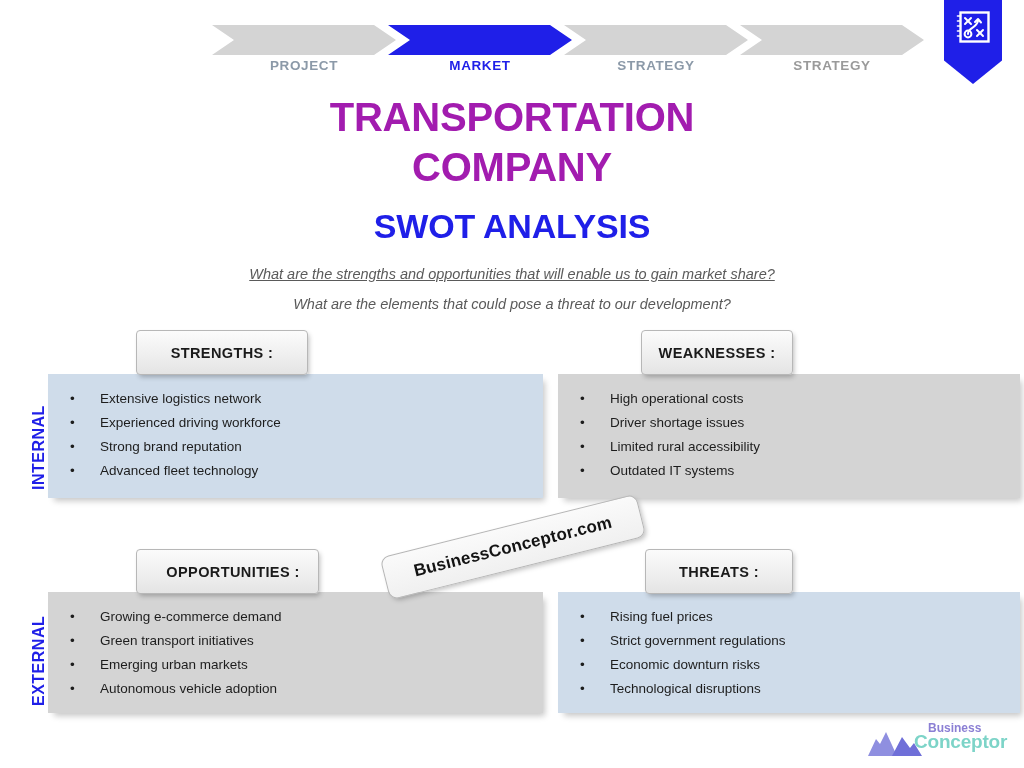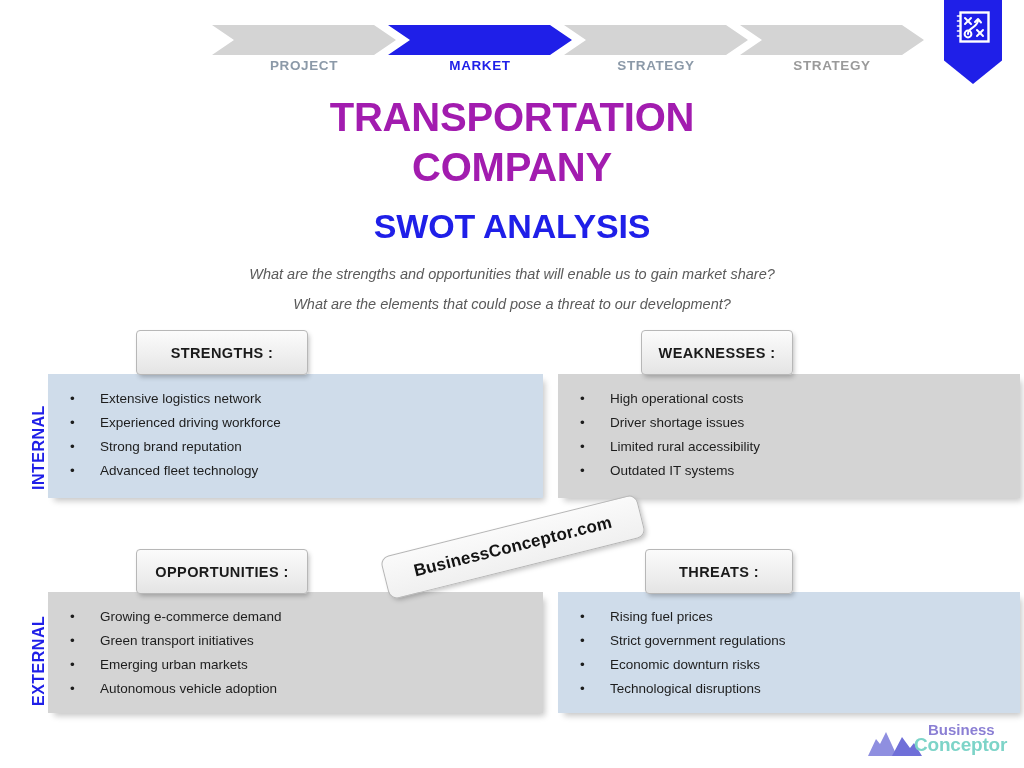--- a/index.html
+++ b/index.html
@@ -90,21 +90,21 @@
     line-height: 44px;
     margin-top: 12px;
     letter-spacing: -0.2px;
   }
   .question {
     font-size: 14.5px;
     font-style: italic;
     color: #5a5a5a;
     line-height: 30px;
   }
-  #question-1 { margin-top: 11px; }
+  #question-1 { margin-top: 11px; text-decoration: underline; }
 
   
   .axis-label {
     position: absolute;
     font-size: 16px;
     font-weight: bold;
     color: #1f1fe8;
     letter-spacing: 0.5px;
     transform-origin: left top;
     transform: rotate(-90deg);
@@ -160,21 +160,21 @@
     z-index: 5;
   }
   .quad-pill span {
     font-size: 14.5px;
     font-weight: bold;
     color: #1a1a1a;
     letter-spacing: 0.4px;
   }
   #quad-s-pill { left: 136px; top: 330px; width: 170px; }
   #quad-w-pill { left: 641px; top: 330px; width: 150px; }
-  #quad-o-pill { left: 136px; top: 549px; width: 170px; }
+  #quad-o-pill { left: 136px; top: 549px; width: 170px; padding-left: 11px; }
   #quad-t-pill { left: 645px; top: 549px; width: 146px; }
 
   
   #watermark {
     position: absolute;
     left: 381px; top: 525px;
     width: 262px; height: 42px;
     border: 1px solid #b5b5b5;
     border-radius: 9px;
     background: linear-gradient(180deg, #fafafa 0%, #f0f0f0 100%);
@@ -198,21 +198,21 @@
     right: 8px; bottom: 4px;
     width: 150px; height: 42px;
   }
   #footer-logo svg { position: absolute; left: 0; top: 6px; }
   #footer-logo-text {
     position: absolute;
     left: 48px; top: 0;
     line-height: 1;
   }
   #footer-word-business {
-    font-size: 15px;
+    font-size: 12px;
     font-weight: bold;
     color: #8b7fd4;
     display: block;
     margin-left: 14px;
   }
   #footer-word-conceptor {
     font-size: 19px;
     font-weight: bold;
     color: #7dd4c8;
     display: block;

